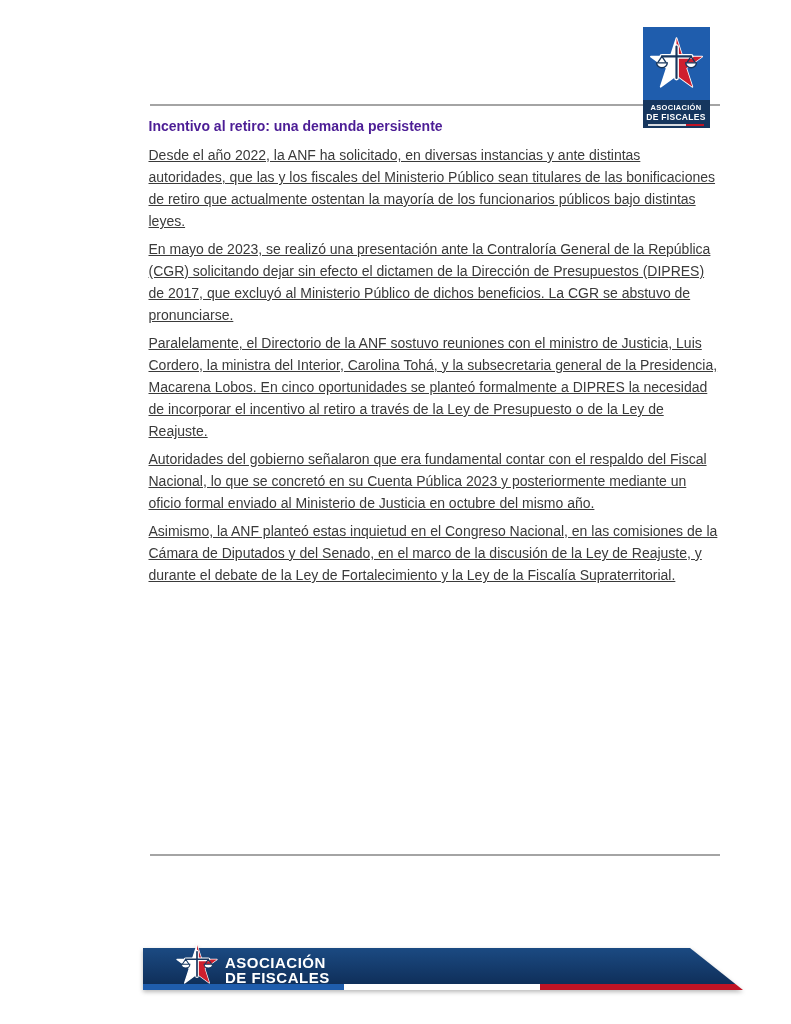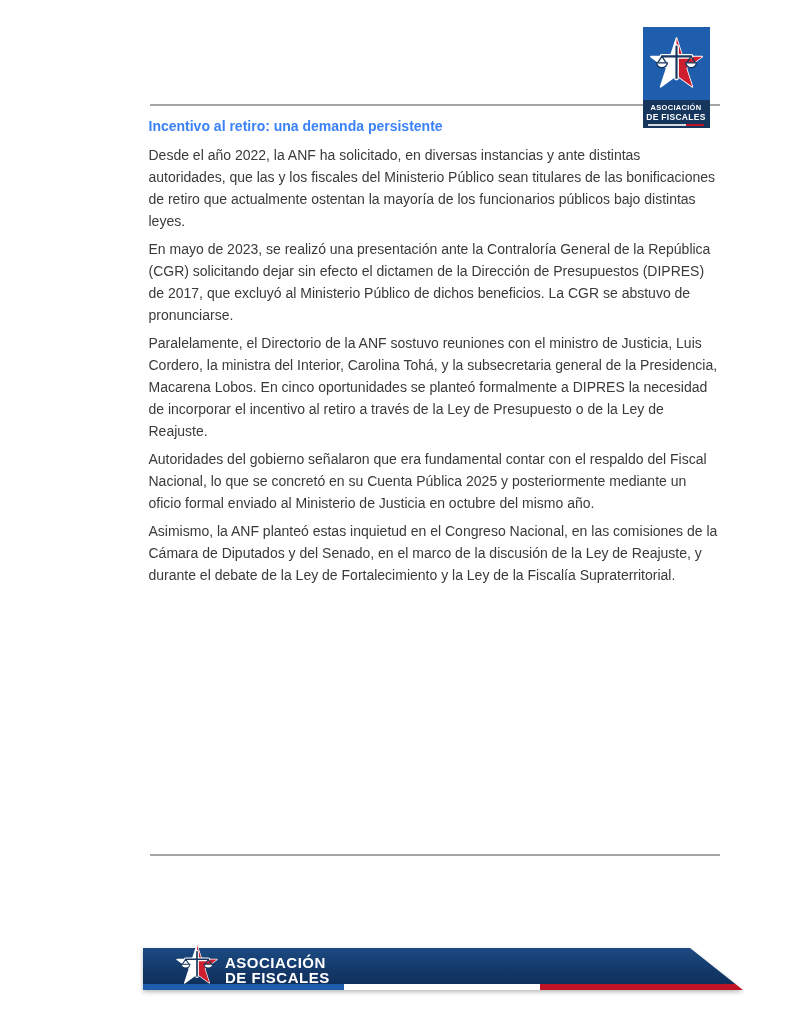--- a/index.html
+++ b/index.html
@@ -54,27 +54,28 @@
     position: absolute;
     left: 109px;
     top: 116px;
     width: 572px;
     color: #3a3a3a;
   }
   .doc-title {
     margin: 0 0 8px 0;
     font-size: 14px;
     font-weight: bold;
-    color: #3b82f6;
+    color: #4c1d95;
     line-height: 20px;
   }
   .para {
     margin: 0 0 6px 0;
     font-size: 14px;
     line-height: 22px;
+    text-decoration: underline;
   }
 
   
   .footer-banner {
     position: absolute;
     left: 85px;
     top: 945px;
     width: 620px;
     height: 52px;
   }
@@ -126,21 +127,21 @@
       </div>
     </div>
   </div>
 
   <div class="content">
     <h1 class="doc-title">Incentivo al retiro: una demanda persistente</h1>
     <div>
         <p class="para">Desde el año 2022, la ANF ha solicitado, en diversas instancias y ante distintas autoridades, que las y los fiscales del Ministerio Público sean titulares de las bonificaciones de retiro que actualmente ostentan la mayoría de los funcionarios públicos bajo distintas leyes.</p>
         <p class="para">En mayo de 2023, se realizó una presentación ante la Contraloría General de la República (CGR) solicitando dejar sin efecto el dictamen de la Dirección de Presupuestos (DIPRES) de 2017, que excluyó al Ministerio Público de dichos beneficios. La CGR se abstuvo de pronunciarse.</p>
         <p class="para">Paralelamente, el Directorio de la ANF sostuvo reuniones con el ministro de Justicia, Luis Cordero, la ministra del Interior, Carolina Tohá, y la subsecretaria general de la Presidencia, Macarena Lobos. En cinco oportunidades se planteó formalmente a DIPRES la necesidad de incorporar el incentivo al retiro a través de la Ley de Presupuesto o de la Ley de Reajuste.</p>
-        <p class="para">Autoridades del gobierno señalaron que era fundamental contar con el respaldo del Fiscal Nacional, lo que se concretó en su Cuenta Pública 2025 y posteriormente mediante un oficio formal enviado al Ministerio de Justicia en octubre del mismo año.</p>
+        <p class="para">Autoridades del gobierno señalaron que era fundamental contar con el respaldo del Fiscal Nacional, lo que se concretó en su Cuenta Pública 2023 y posteriormente mediante un oficio formal enviado al Ministerio de Justicia en octubre del mismo año.</p>
         <p class="para">Asimismo, la ANF planteó estas inquietud en el Congreso Nacional, en las comisiones de la Cámara de Diputados y del Senado, en el marco de la discusión de la Ley de Reajuste, y durante el debate de la Ley de Fortalecimiento y la Ley de la Fiscalía Supraterritorial.</p>
       </div>
   </div>
 
   <div class="rule rule-bottom"></div>
 
   <div class="footer-banner">
     <svg width="620" height="52" viewBox="0 0 620 52">
       <defs>
         <linearGradient id="bannerGrad" x1="0" y1="0" x2="0" y2="1">

